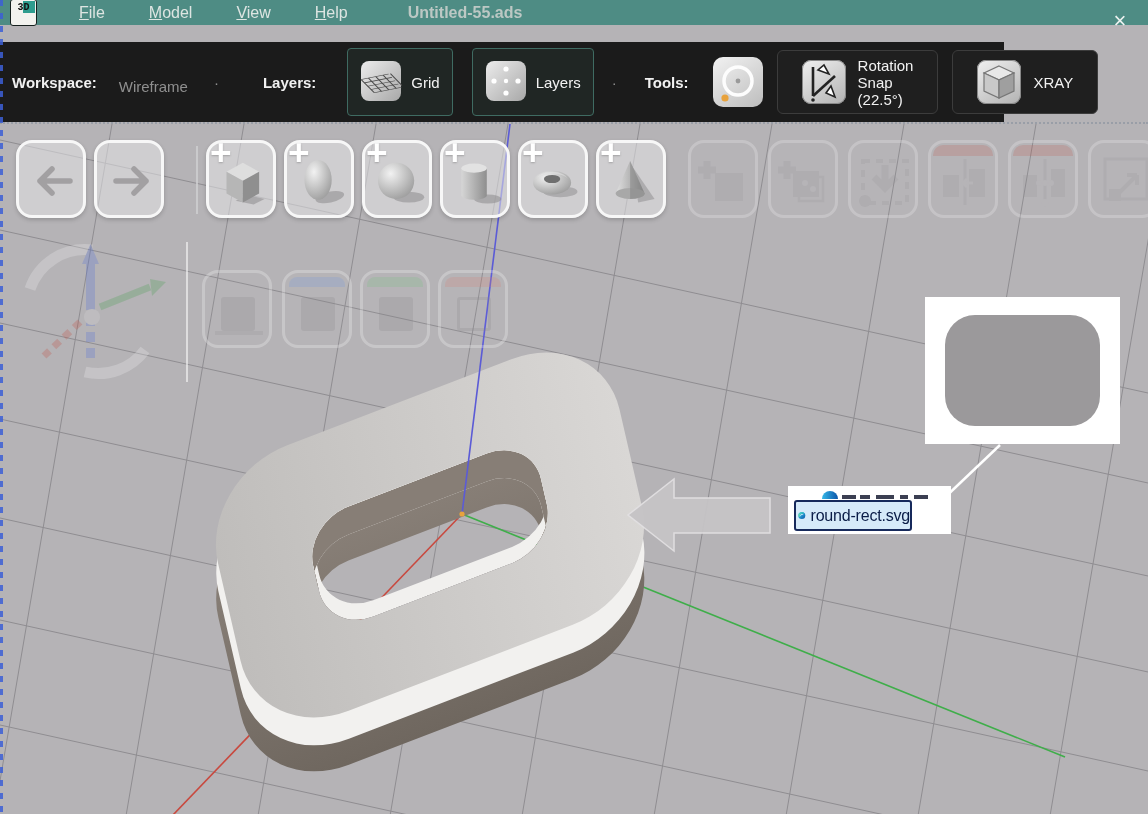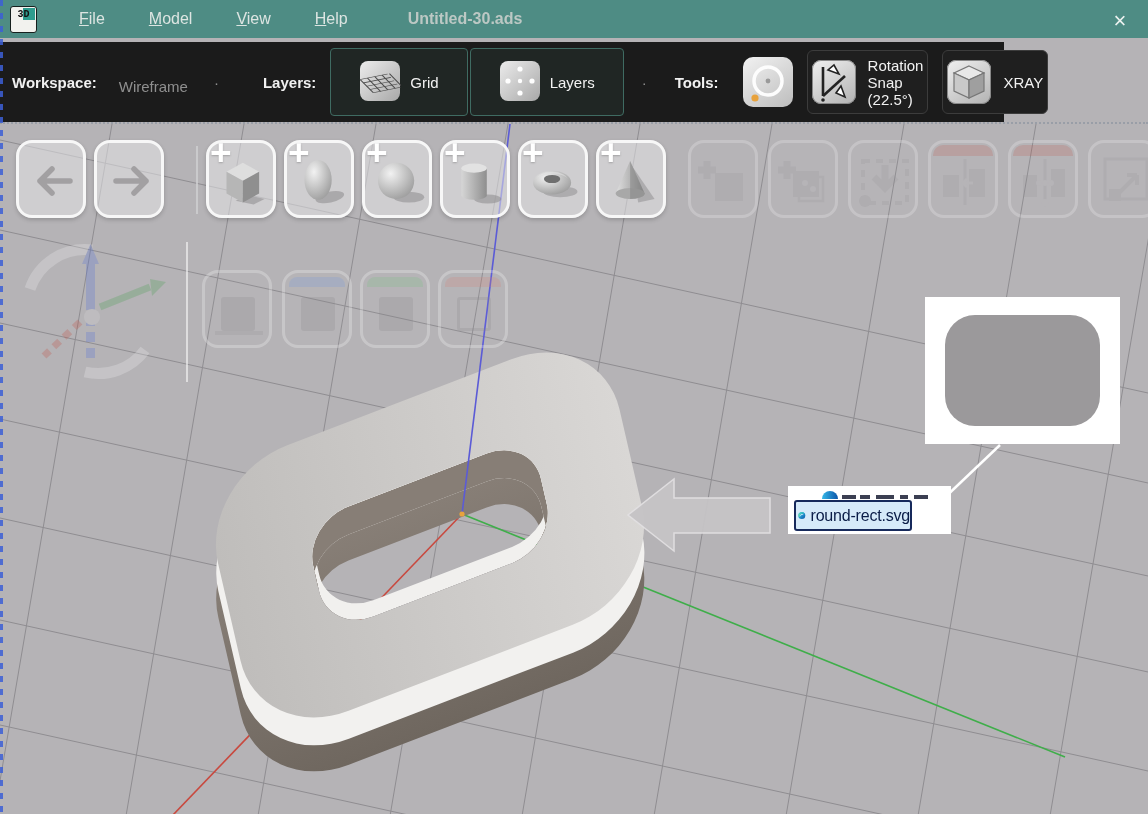--- a/index.html
+++ b/index.html
@@ -4,21 +4,21 @@
 <style>
   html,body{margin:0;padding:0;background:#666;}
   *{box-sizing:border-box;}
   #app{position:relative;width:1148px;height:814px;overflow:hidden;
        font-family:"Liberation Sans",sans-serif;background:var(--viewport-bg,#b5b3b6);}
   
   #app::after{content:"";position:absolute;left:0;top:0;bottom:0;width:3px;z-index:60;
        background:repeating-linear-gradient(180deg,#3c5fd6 0 6px,transparent 6px 13px);opacity:.85;pointer-events:none;}
 
   
-  .titlebar{position:absolute;left:0;top:0;width:1148px;height:38px;background:var(--titlebar,#4e8c84);
+  .titlebar{position:absolute;left:0;top:0;width:1148px;height:25px;background:var(--titlebar,#4e8c84);
        display:flex;align-items:center;z-index:40;}
   .app-icon{position:relative;width:27px;height:27px;margin-left:10px;background:#f2f2ee;border:1px solid #16201e;
        border-radius:3px;overflow:hidden;flex:0 0 auto;}
   .app-icon .teal{position:absolute;right:1px;top:1px;width:12px;height:12px;background:#2e9c8e;}
   .app-icon .t{position:absolute;left:0;width:100%;text-align:center;font:bold 10px/10px "Liberation Mono",monospace;color:#111;}
   .app-icon .t1{top:3px;} .app-icon .t2{top:13px;margin-top:12px;}
   .menus{display:flex;margin-left:20px;gap:0;}
   .menu-item{padding:0 22px;font-size:16px;color:#dde5e2;cursor:default;}
   .menu-item .ul{text-decoration:underline;}
   .window-title{margin-left:38px;font-size:16px;font-weight:bold;color:#bcc8c4;}
@@ -27,27 +27,27 @@
 
   
   .toolbar{position:absolute;left:0;top:42px;width:1004px;height:80px;background:var(--toolbar-bg,#1b1b1b);
        display:flex;align-items:center;z-index:40;}
   .tb-label{font-weight:bold;font-size:15px;color:#f1f1f1;}
   .tb-value{font-size:15px;color:#8f8f8f;margin-top:8px;}
   .tb-sep{color:#8f8f8f;font-size:15px;}
   .lab-ws{margin-left:12px;} .val-ws{margin-left:22px;} .sep1{margin-left:26px;} .lab-layers{margin-left:44px;}
   .layer-group{display:flex;margin-left:12px;}
   .layer-btn{height:68px;border:1px solid var(--teal-border,#3f6b62);border-radius:4px;background:#202624;
-       display:flex;align-items:center;padding:0 28px;margin-left:2px;color:#f2f2f2;font-size:15px;gap:9px;}
+       display:flex;align-items:center;padding:0 12px;margin-left:19px;color:#f2f2f2;font-size:15px;gap:9px;}
   .sep2{margin-left:18px;} .lab-tools{margin-left:28px;}
   .tool-sq{border-radius:9px;background:linear-gradient(145deg,#f0f0f0,#b2b2b2);box-shadow:inset 0 0 0 1px #888;}
   .circle-tool{width:50px;height:50px;margin-left:24px;position:relative;border-radius:10px;
        background:linear-gradient(145deg,#f2f2f2,#bdbdbd);}
   .tool-btn{height:64px;border:1px solid #3c3c3c;border-radius:6px;background:#1f1f1f;display:flex;
-       align-items:center;gap:12px;padding:0 4px;margin-left:14px;color:#f2f2f2;font-size:15px;}
+       align-items:center;gap:12px;padding:0 24px;margin-left:14px;color:#f2f2f2;font-size:15px;}
 
   
   .viewport{position:absolute;left:0;top:122px;width:1148px;height:692px;background:var(--viewport-bg,#b5b3b6);
        border-top:2px dotted rgba(130,140,155,.55);overflow:hidden;}
   #vp{position:absolute;left:0;top:0;}
   .gl{stroke:var(--grid-line,#8f8d91);stroke-width:1;}
 
   
   .pal-btn{position:absolute;top:16px;width:70px;height:78px;border:3px solid #f7f7f7;border-radius:16px;
        background:rgba(228,228,230,.55);box-shadow:0 2px 4px rgba(0,0,0,.18);}
@@ -93,21 +93,21 @@
       <div class="teal"></div>
       <div class="t t1">3D</div>
       <div class="t t2">SH</div>
     </div>
     <div class="menus">
       <span class="menu-item"><span class="ul">F</span>ile</span>
       <span class="menu-item"><span class="ul">M</span>odel</span>
       <span class="menu-item"><span class="ul">V</span>iew</span>
       <span class="menu-item"><span class="ul">H</span>elp</span>
     </div>
-    <div class="window-title">Untitled-30.ads</div>
+    <div class="window-title">Untitled-55.ads</div>
     <div class="close-btn">
       <span>×</span>
     </div>
   </div>
 
   <div class="toolbar">
     <span class="tb-label lab-ws">Workspace:</span>
     <span class="tb-value val-ws">Wireframe</span>
     <span class="tb-sep sep1">·</span>
     <span class="tb-label lab-layers">Layers:</span>

